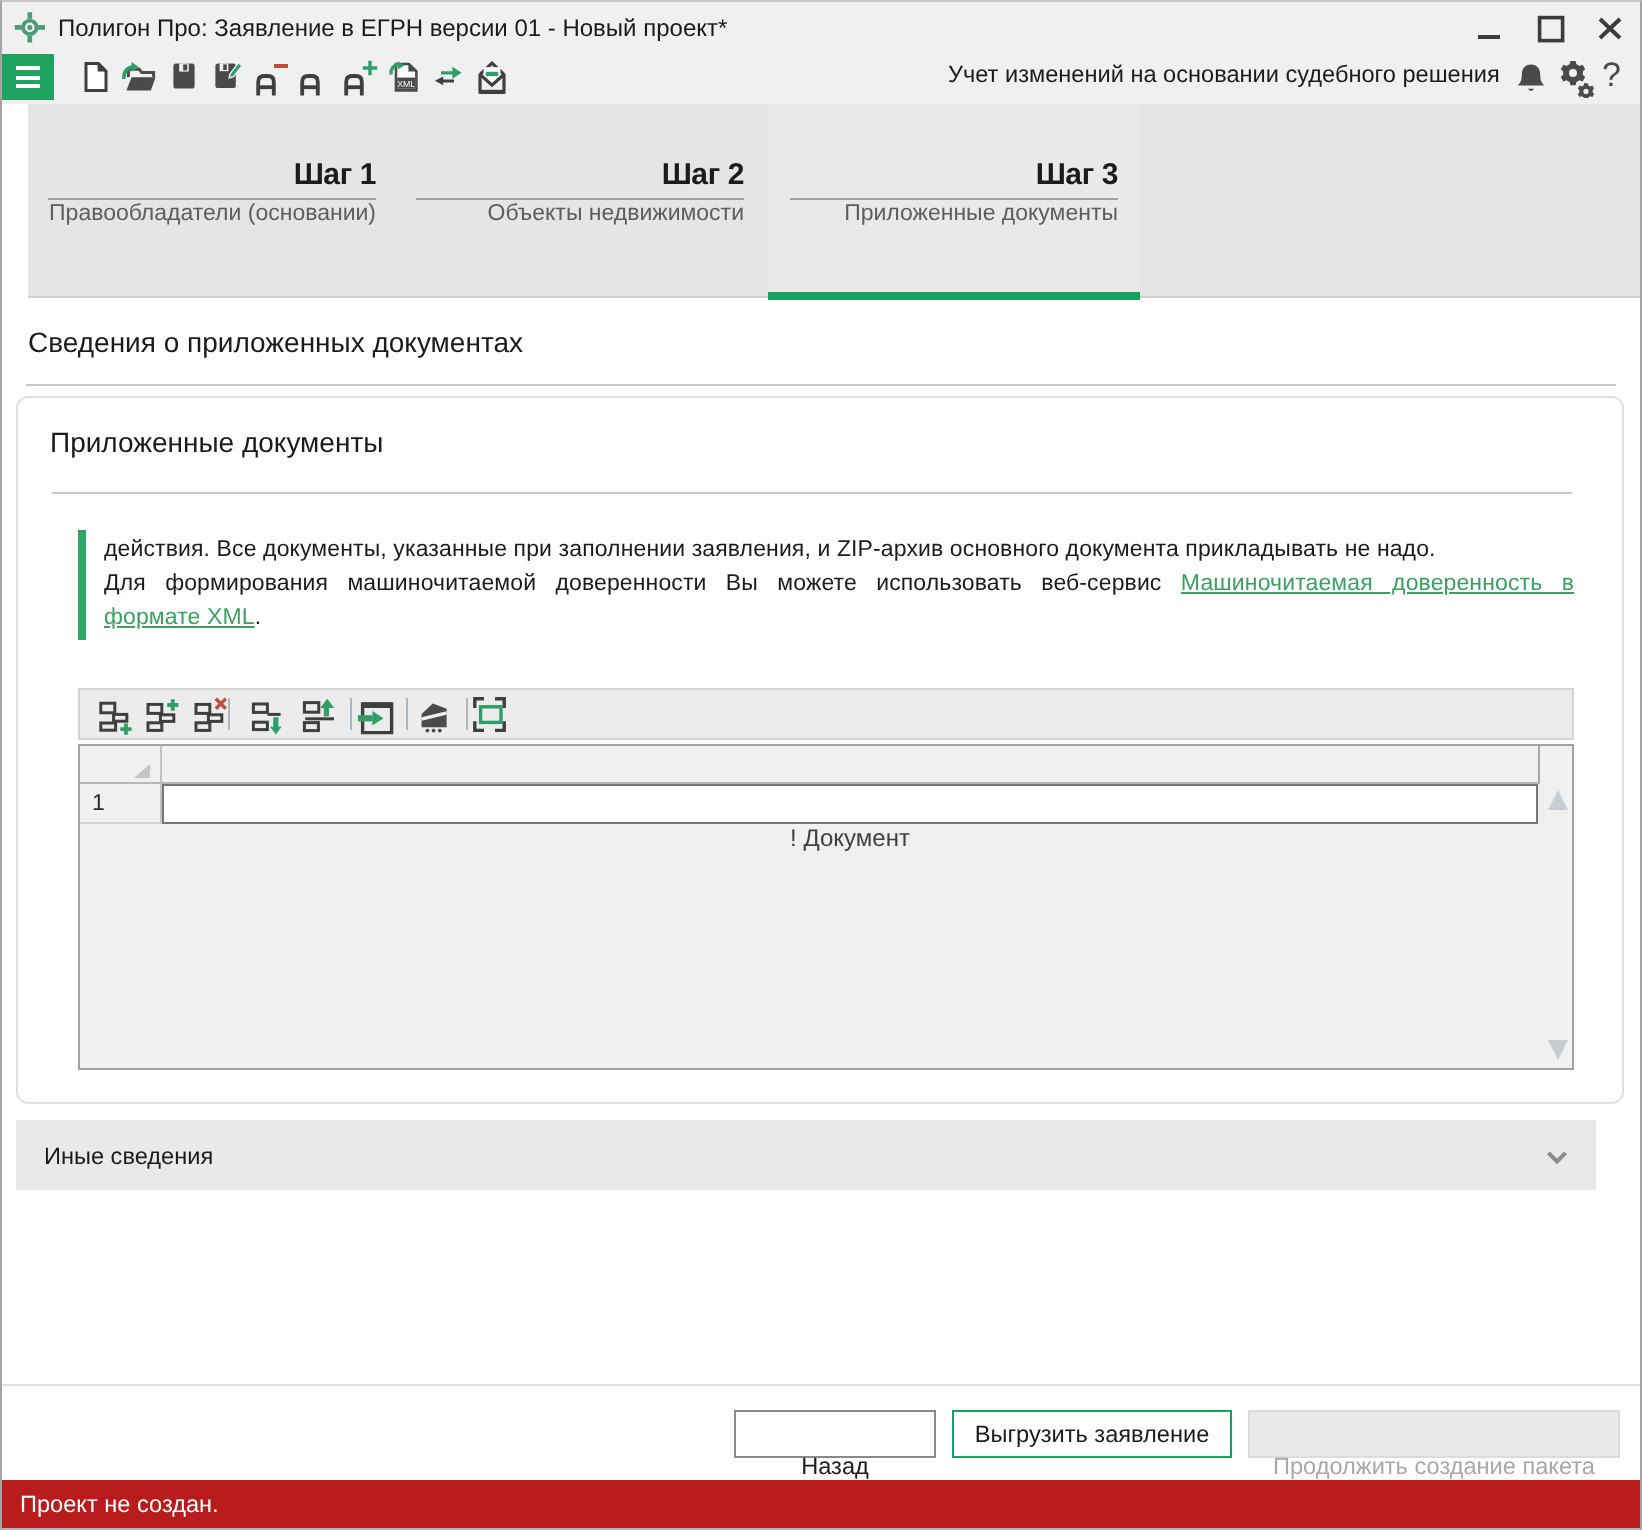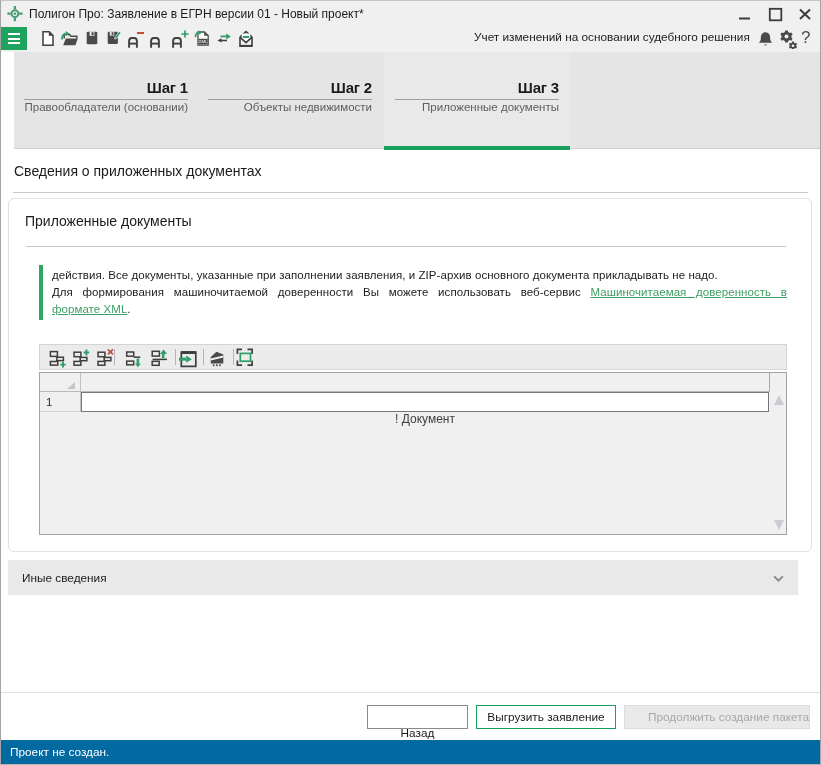--- a/index.html
+++ b/index.html
@@ -36,22 +36,22 @@
 #thtext{position:absolute;left:41px;top:0;width:688px;height:19px;padding-top:3px;text-align:center;font-size:12px;color:#404040;margin-top:36px;}
 #rownum{position:absolute;left:0;top:19px;width:41px;height:20px;background:#f0f0f0;border-right:1px solid #c2c2c2;border-bottom:1px solid #d2d2d2;font-size:11.5px;color:#2a2a2a;padding:4px 0 0 6px;}
 #cell{position:absolute;left:41px;top:19px;width:688px;height:20px;background:#fff;border:1px solid #767676;}
 .scrollarrow{position:absolute;width:0;height:0;border-left:5px solid transparent;border-right:5px solid transparent;}
 #inye{position:absolute;left:7px;top:410px;width:790px;height:35px;background:#e9e9e9;font-size:11.8px;color:#1b1b1b;}
 #inye span{position:absolute;left:14px;top:11px;}
 #botline{position:absolute;left:1px;top:692px;width:819px;height:1px;background:#e2e2e2;}
 .btn{position:absolute;top:705px;height:24px;font-size:11.8px;color:#1b1b1b;text-align:center;background:#fff;}
 #btn1{left:367px;width:101px;border:1px solid #8a8a8a;padding-top:20px;}
 #btn2{left:476px;width:140px;border:1px solid #17a05e;padding-top:4px;}
-#btn3{left:624px;width:186px;border:1px solid #dcdcdc;background:#e9e9e9;color:#a8a8a8;padding-top:4px;text-align:right;}
-#status{position:absolute;left:0;top:740px;width:821px;height:25px;background:#0369a1;}
+#btn3{left:624px;width:186px;border:1px solid #dcdcdc;background:#e9e9e9;color:#a8a8a8;padding-top:20px;}
+#status{position:absolute;left:0;top:740px;width:821px;height:25px;background:#b91c1c;}
 #status span{position:absolute;left:10px;top:5px;color:#fff;font-size:11.8px;}
 .ticon{position:absolute;top:30px;}
 </style></head><body>
 <div id="winborder"></div>
 <div id="chrome"></div>
 <svg class="abs" style="left:7px;top:5px" width="16" height="17" viewBox="0 0 16 17">
  <g stroke="#4a9c74" fill="none">
   <circle cx="7.9" cy="8.7" r="3.4" stroke-width="1.9"></circle>
   <circle cx="7.9" cy="8.7" r="1.25" fill="#4a9c74" stroke="none"></circle>
   <path d="M7.9 1.1V4.4M7.9 13v3.3M0.4 8.7H3.7M12.1 8.7h3.4" stroke-width="2.3"></path>

